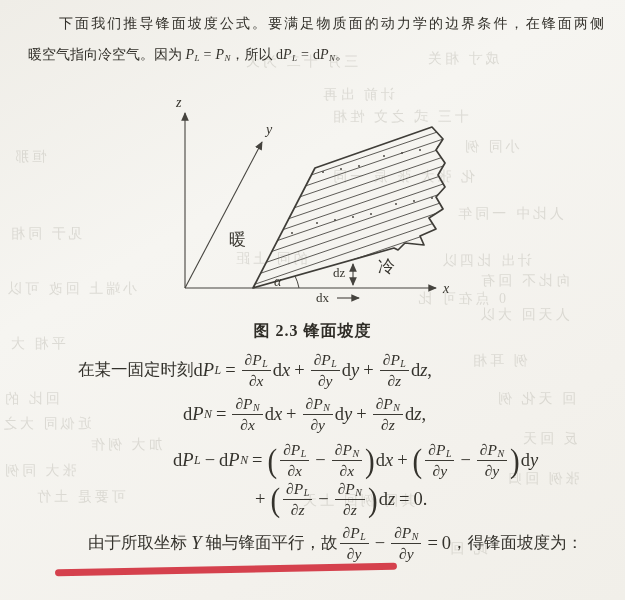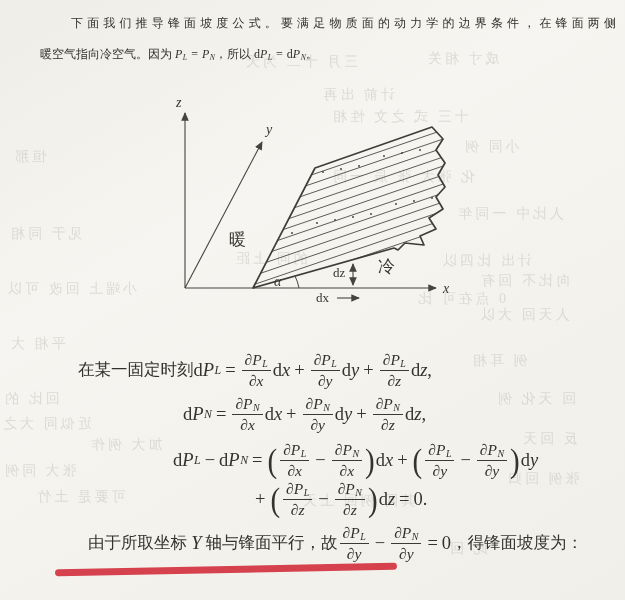--- a/index.html
+++ b/index.html
@@ -6,22 +6,22 @@
   body{width:625px;height:600px;overflow:hidden;
        font-family:"Liberation Serif","DejaVu Serif",serif;}
   .sheet{position:relative;width:625px;height:600px;
          background:linear-gradient(150deg,#efede7 0%,#f6f5f1 35%,#f3f1ec 75%,#f1efe9 100%);
          color:#34322c;}
   
   #bleed{position:absolute;inset:0;z-index:0;}
   .bleed-frag{position:absolute;transform:scaleX(-1);color:#b9b7ae;opacity:.42;
               font-size:14px;letter-spacing:3px;filter:blur(.6px);white-space:pre;}
   
-  .para{position:absolute;left:40px;top:8px;width:576px;z-index:2;
-        font-size:12px;color:#33312b;}
+  .para{position:absolute;left:28px;top:8px;width:576px;z-index:2;
+        font-size:14px;color:#33312b;}
   .pline{height:31px;line-height:31px;text-align:justify;text-align-last:justify;
          text-justify:inter-character;white-space:nowrap;}
   .pline.first{text-indent:31px;}
   .pline.last{text-align:left;text-align-last:auto;}
   
   .cjk{font-style:normal;}
   .rm{font-style:normal;}
   .it{font-style:italic;}
   .sub{font-size:.64em;font-style:italic;vertical-align:-.24em;margin-left:.5px;}
   .op{margin:0 4px;font-style:normal;}
@@ -156,20 +156,21 @@
     <text x="176" y="107" class="axl">z</text>
     <text x="266" y="134" class="axl">y</text>
     <text x="443" y="293" class="axl">x</text>
     <text x="229" y="245" class="cjkl">暖</text>
     <text x="378" y="272" class="cjkl">冷</text>
     <text x="274" y="286" class="axl">α</text>
     <text x="333" y="277" class="sml">dz</text>
     <text x="316" y="302" class="sml">dx</text>
   </svg>
 
+  <div class="caption">图 2.3  锋面坡度</div>
 
   <div class="eq" style="left:45px;top:347px;"><span class="cjk">在某一固定时刻</span><span class="rm">d</span><span class="it">P</span><span class="sub">L</span><span class="op">=</span><span class="frac"><span class="fn"><span class="it">∂P</span><span class="sub">L</span></span><span class="fd"><span class="it">∂x</span></span></span><span class="rm">d</span><span class="it">x</span><span class="op">+</span><span class="frac"><span class="fn"><span class="it">∂P</span><span class="sub">L</span></span><span class="fd"><span class="it">∂y</span></span></span><span class="rm">d</span><span class="it">y</span><span class="op">+</span><span class="frac"><span class="fn"><span class="it">∂P</span><span class="sub">L</span></span><span class="fd"><span class="it">∂z</span></span></span><span class="rm">d</span><span class="it">z</span><span class="rm">,</span></div>
   <div class="eq" style="left:150px;top:391px;"><span class="rm">d</span><span class="it">P</span><span class="sub">N</span><span class="op">=</span><span class="frac"><span class="fn"><span class="it">∂P</span><span class="sub">N</span></span><span class="fd"><span class="it">∂x</span></span></span><span class="rm">d</span><span class="it">x</span><span class="op">+</span><span class="frac"><span class="fn"><span class="it">∂P</span><span class="sub">N</span></span><span class="fd"><span class="it">∂y</span></span></span><span class="rm">d</span><span class="it">y</span><span class="op">+</span><span class="frac"><span class="fn"><span class="it">∂P</span><span class="sub">N</span></span><span class="fd"><span class="it">∂z</span></span></span><span class="rm">d</span><span class="it">z</span><span class="rm">,</span></div>
   <div class="eq" style="left:140px;top:437px;"><span class="rm">d</span><span class="it">P</span><span class="sub">L</span><span class="op">−</span><span class="rm">d</span><span class="it">P</span><span class="sub">N</span><span class="op">=</span><span class="lp">(</span><span class="frac"><span class="fn"><span class="it">∂P</span><span class="sub">L</span></span><span class="fd"><span class="it">∂x</span></span></span><span class="op">−</span><span class="frac"><span class="fn"><span class="it">∂P</span><span class="sub">N</span></span><span class="fd"><span class="it">∂x</span></span></span><span class="rp">)</span><span class="rm">d</span><span class="it">x</span><span class="op">+</span><span class="lp">(</span><span class="frac"><span class="fn"><span class="it">∂P</span><span class="sub">L</span></span><span class="fd"><span class="it">∂y</span></span></span><span class="op">−</span><span class="frac"><span class="fn"><span class="it">∂P</span><span class="sub">N</span></span><span class="fd"><span class="it">∂y</span></span></span><span class="rp">)</span><span class="rm">d</span><span class="it">y</span></div>
   <div class="eq" style="left:218px;top:476px;"><span class="op">+</span><span class="lp">(</span><span class="frac"><span class="fn"><span class="it">∂P</span><span class="sub">L</span></span><span class="fd"><span class="it">∂z</span></span></span><span class="op">−</span><span class="frac"><span class="fn"><span class="it">∂P</span><span class="sub">N</span></span><span class="fd"><span class="it">∂z</span></span></span><span class="rp">)</span><span class="rm">d</span><span class="it">z</span><span class="op">=</span><span class="rm">0.</span></div>
   <div class="eq" style="left:55px;top:520px;"><span class="cjk">由于所取坐标 </span><span class="it">Y</span><span class="cjk"> 轴与锋面平行，故</span><span class="frac"><span class="fn"><span class="it">∂P</span><span class="sub">L</span></span><span class="fd"><span class="it">∂y</span></span></span><span class="op">−</span><span class="frac"><span class="fn"><span class="it">∂P</span><span class="sub">N</span></span><span class="fd"><span class="it">∂y</span></span></span><span class="op">=</span><span class="rm">0</span><span class="cjk">，得锋面坡度为：</span></div>
 
   <div class="redline" style="background: rgb(213, 65, 77);"></div>
 
 </div>

